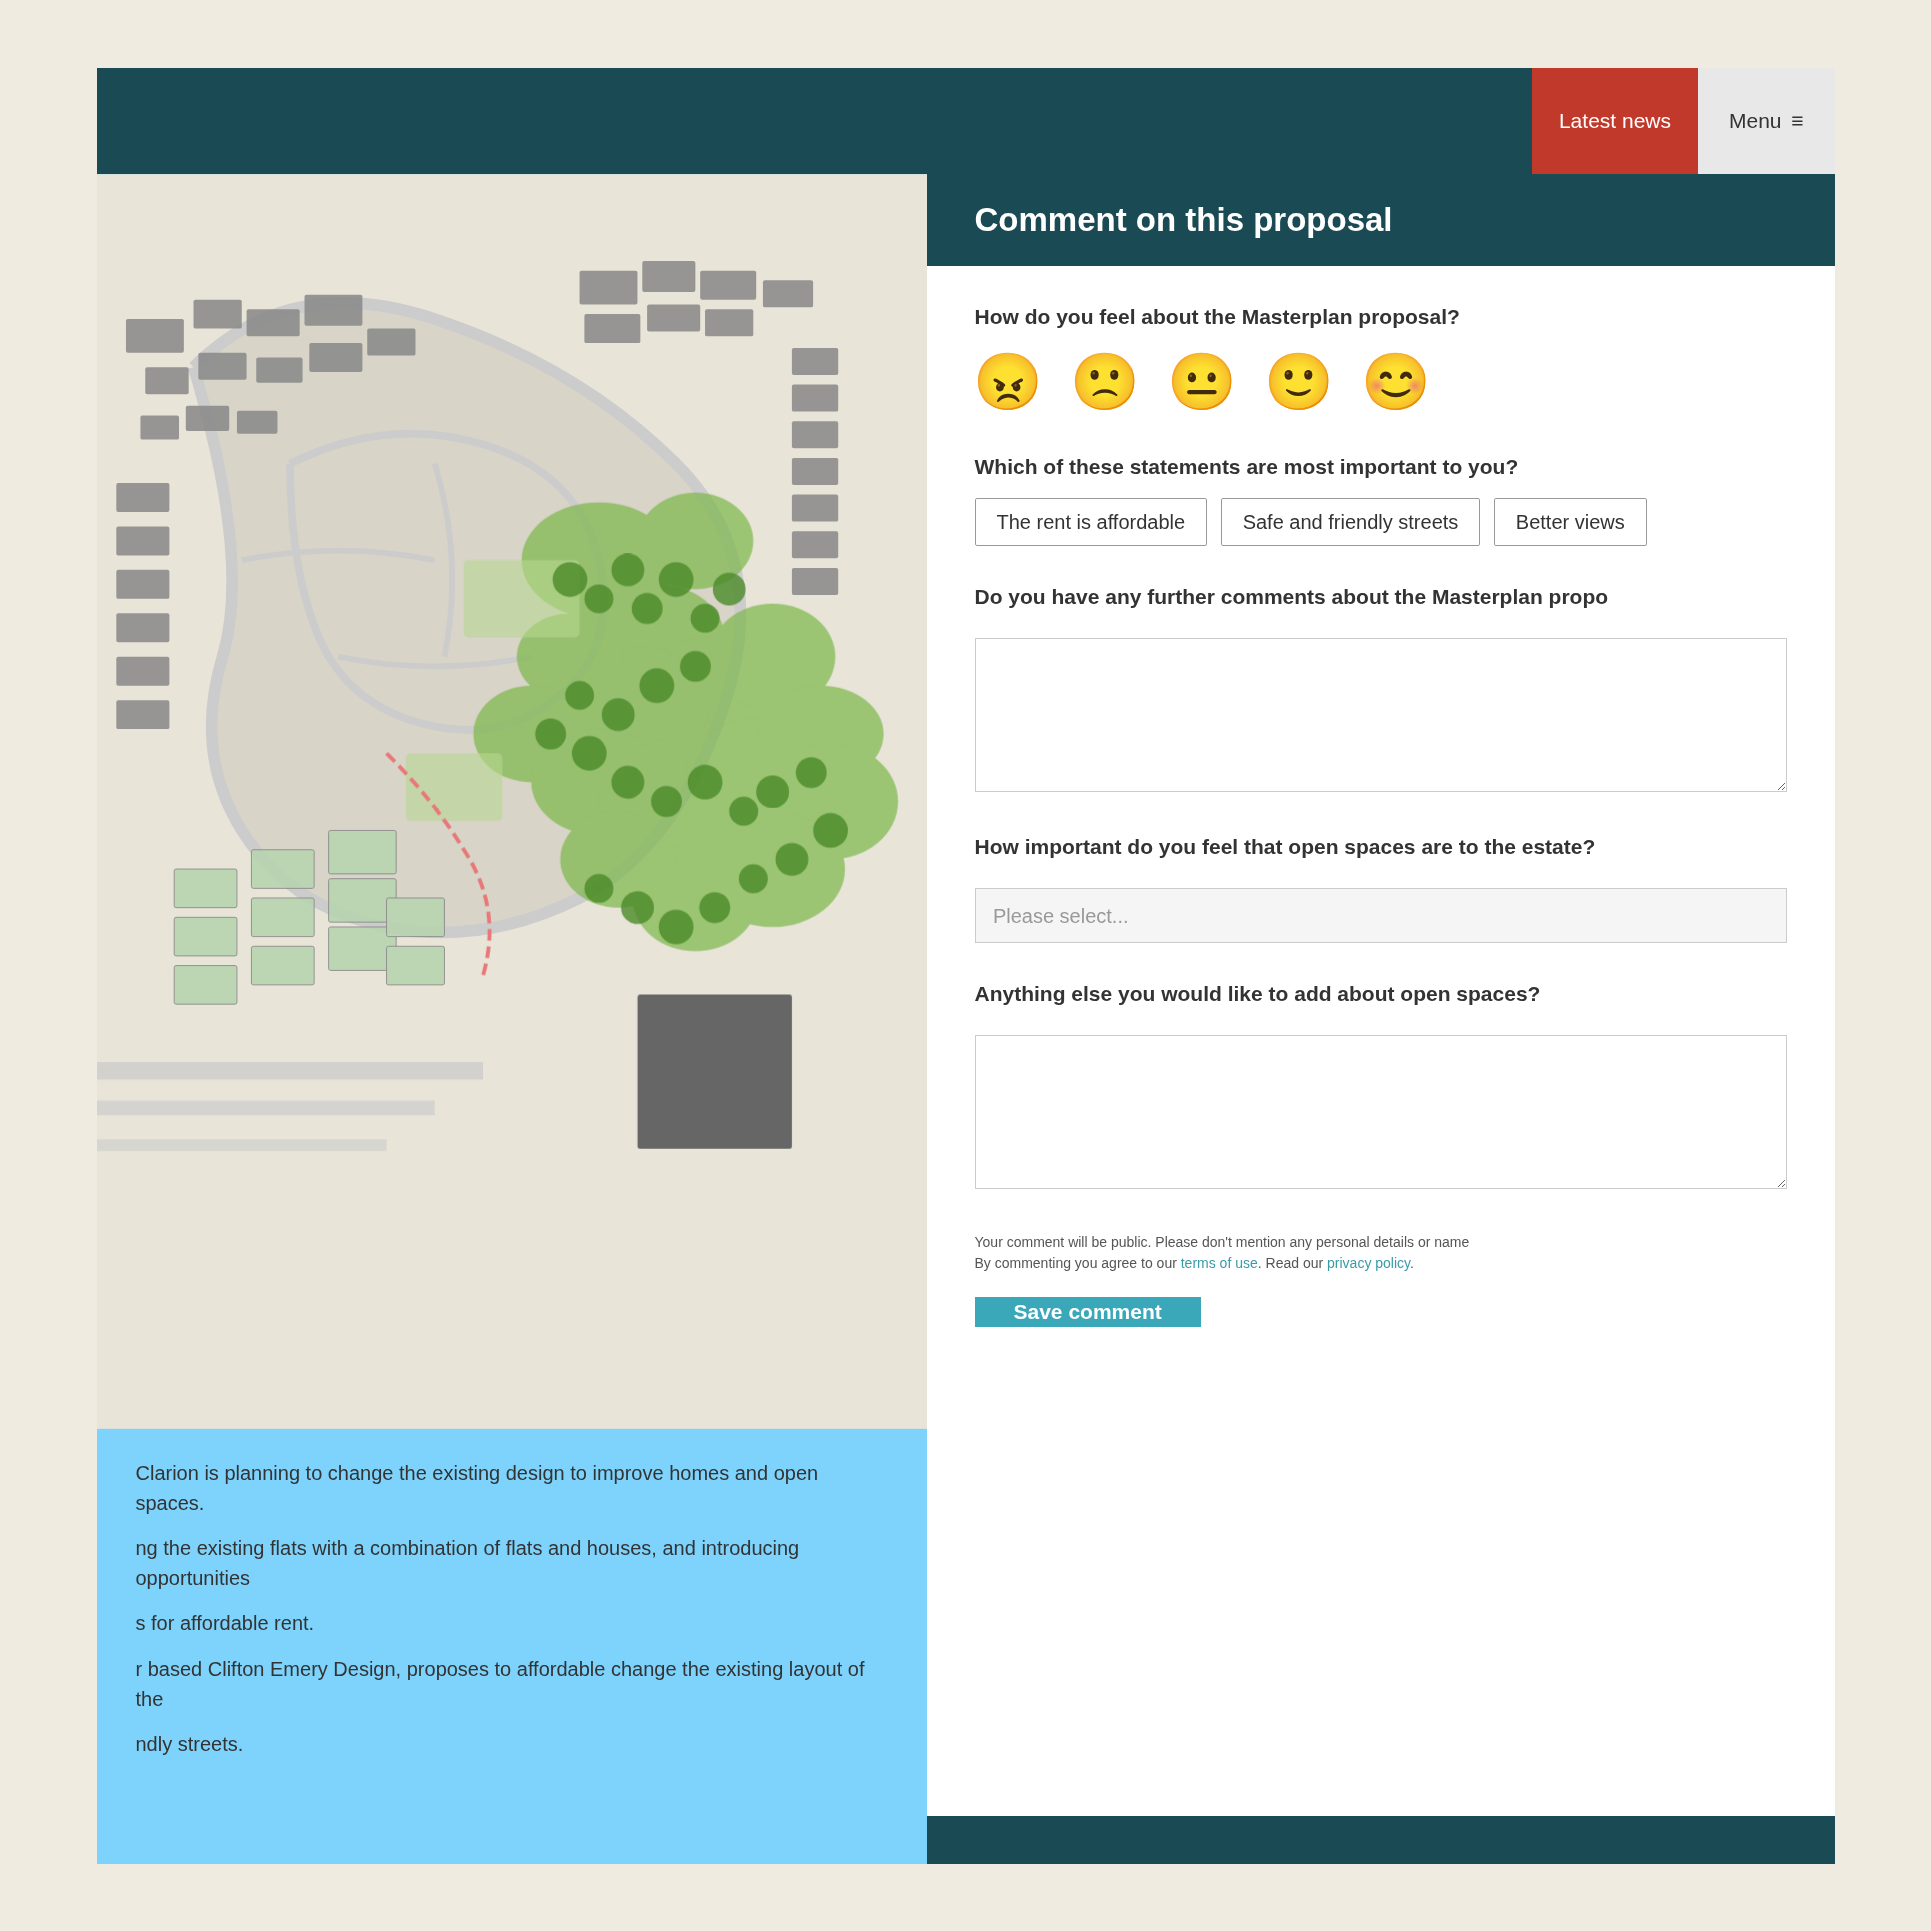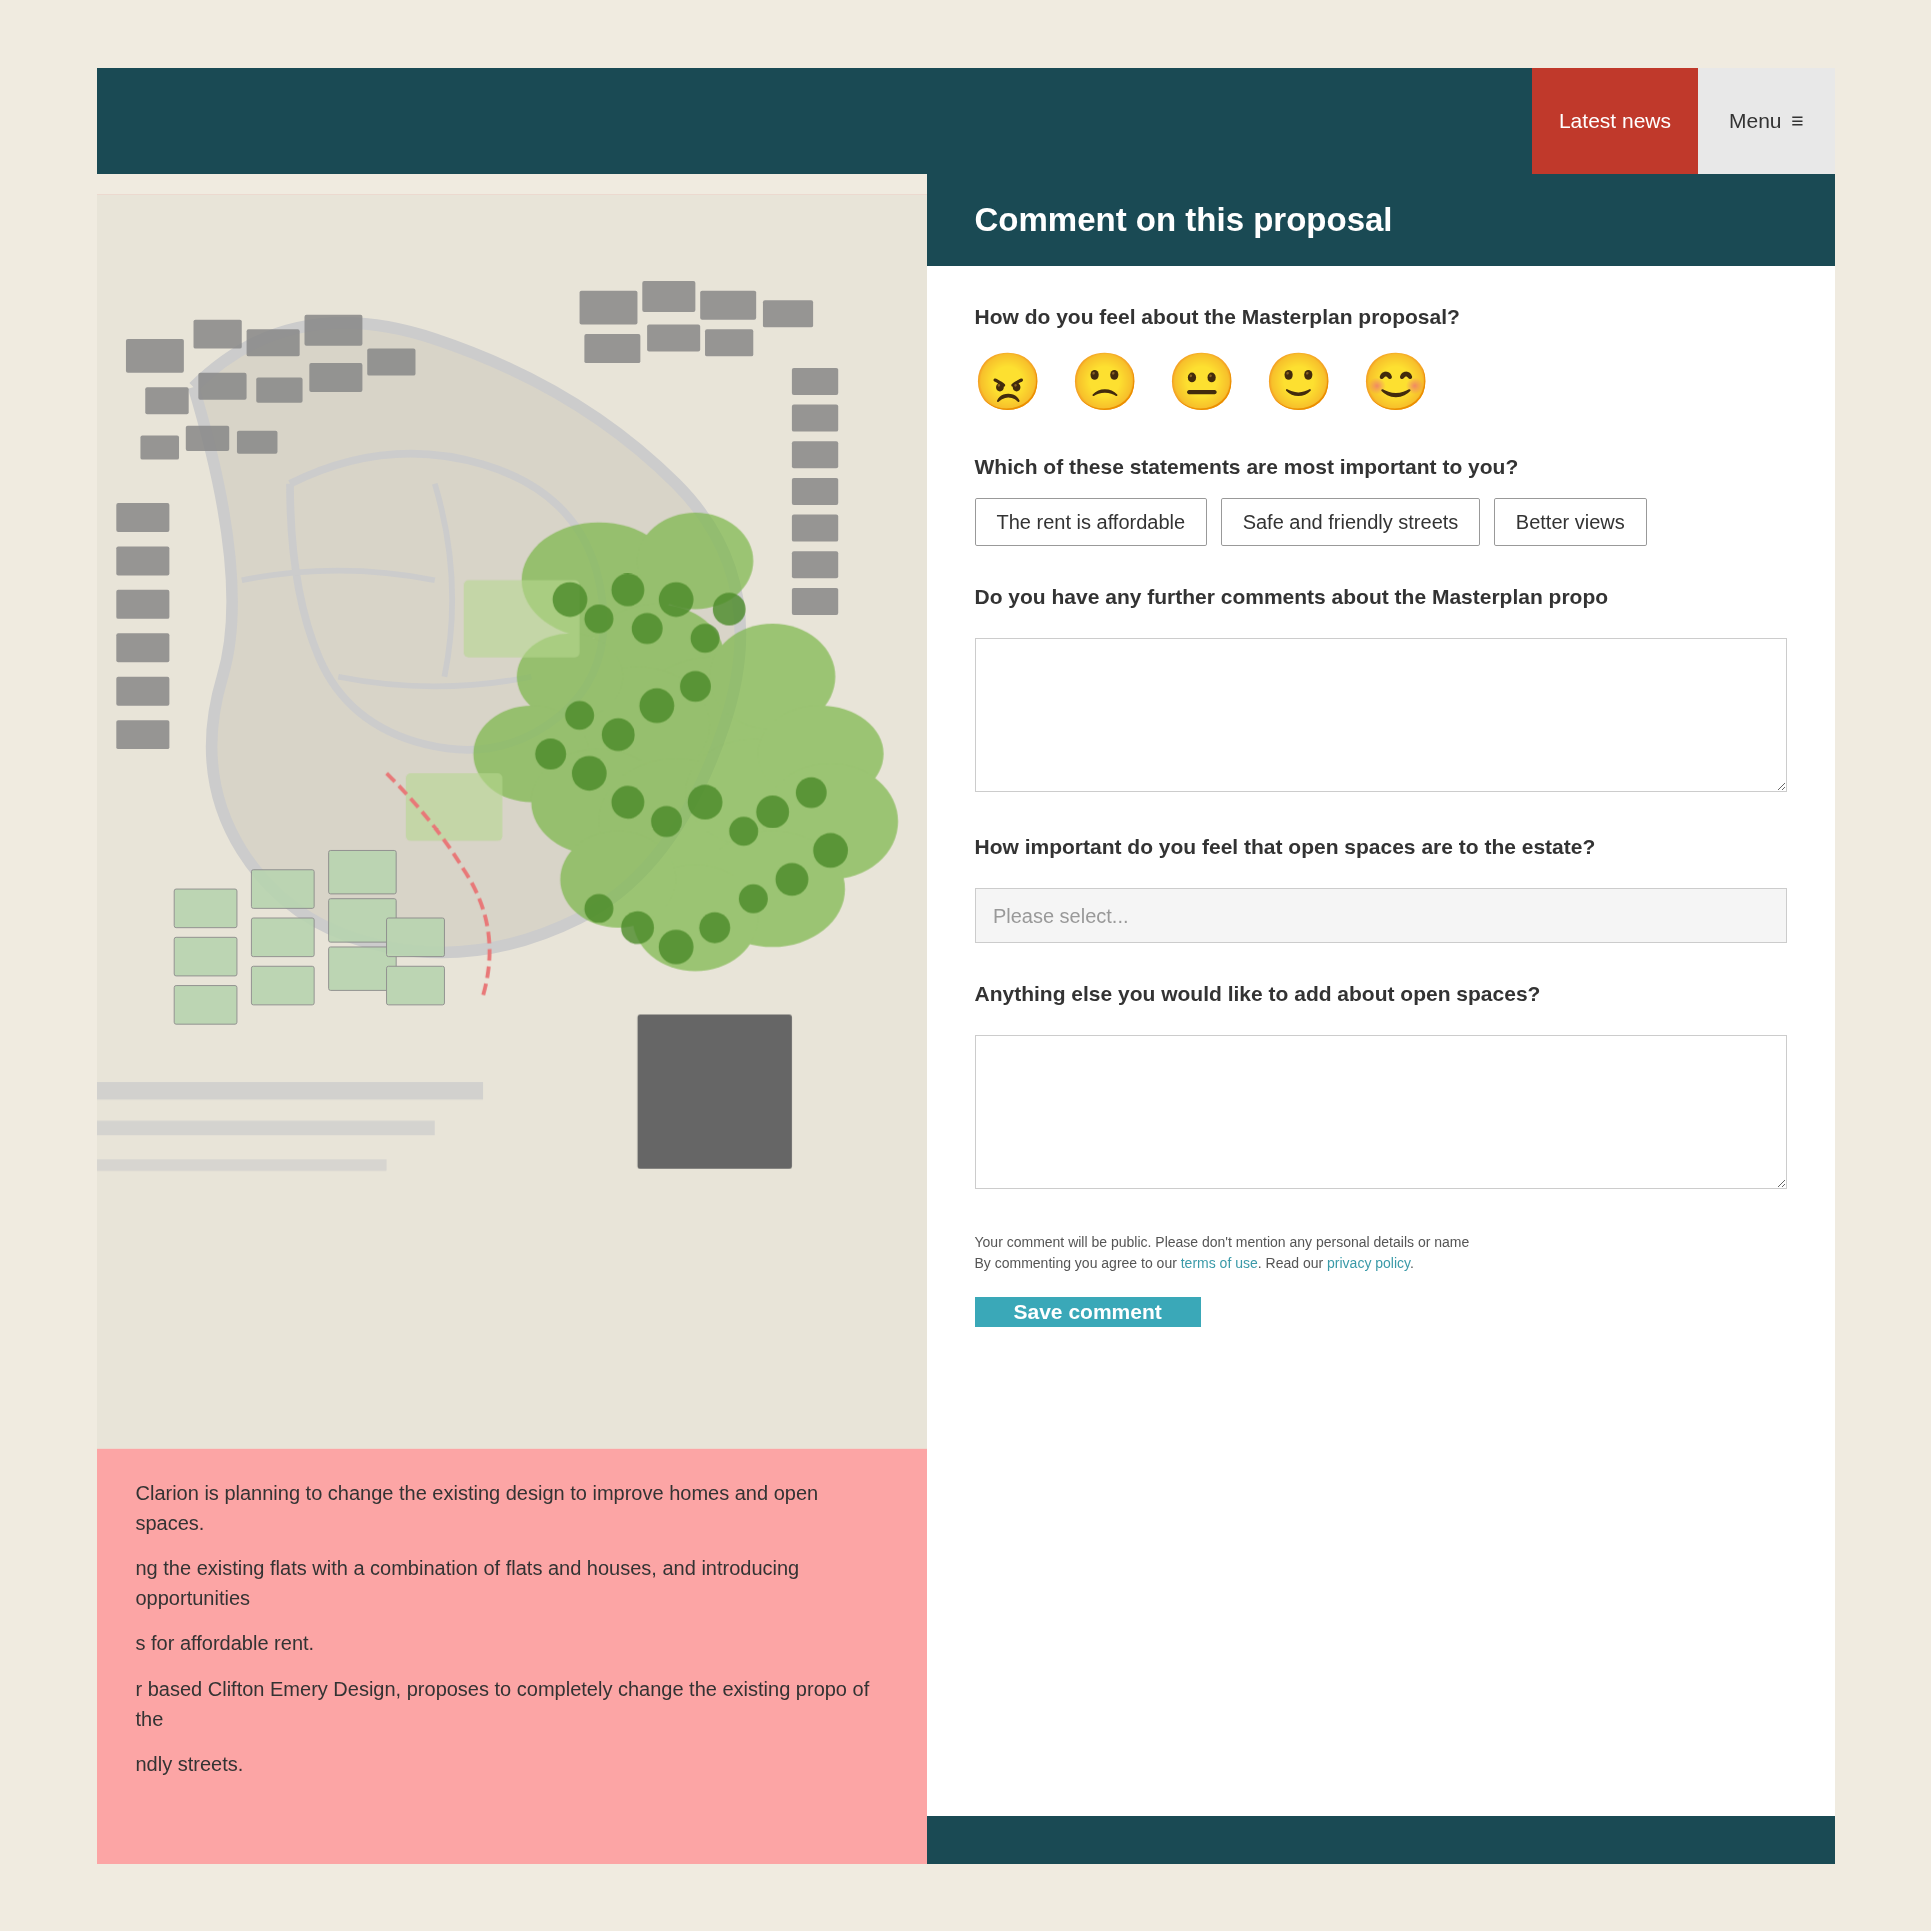--- a/index.html
+++ b/index.html
@@ -67,24 +67,23 @@
     .main-content {
       display: flex;
       flex: 1;
       overflow: hidden;
     }
 
     
     .left-panel {
       width: 830px;
       flex-shrink: 0;
-      background: #fca5a5;
+      background: #7dd3fc;
       position: relative;
       overflow: hidden;
-      margin-top: 20px;
     }
 
     .map-image {
       width: 100%;
       height: 1255px;
       position: relative;
       overflow: hidden;
     }
 
     
@@ -388,21 +387,21 @@
           <rect x="0" y="920" width="400" height="18" fill="#ccc" opacity="0.8"></rect>
           <rect x="0" y="960" width="350" height="15" fill="#ccc" opacity="0.7"></rect>
           <rect x="0" y="1000" width="300" height="12" fill="#ccc" opacity="0.6"></rect>
         </svg>
       </div>
 
       <div class="text-content">
         <p>Clarion is planning to change the existing design to improve homes and open spaces.</p>
         <p>ng the existing flats with a combination of flats and houses, and introducing opportunities</p>
         <p>s for affordable rent.</p>
-        <p>r based Clifton Emery Design, proposes to completely change the existing propo of the</p>
+        <p>r based Clifton Emery Design, proposes to affordable change the existing layout of the</p>
         <p>ndly streets.</p>
       </div>
     </div>
 
     <div class="right-panel">
       <div class="form-header">
         <span>Comment on this proposal</span>
       </div>
 
       <div class="form-body">

